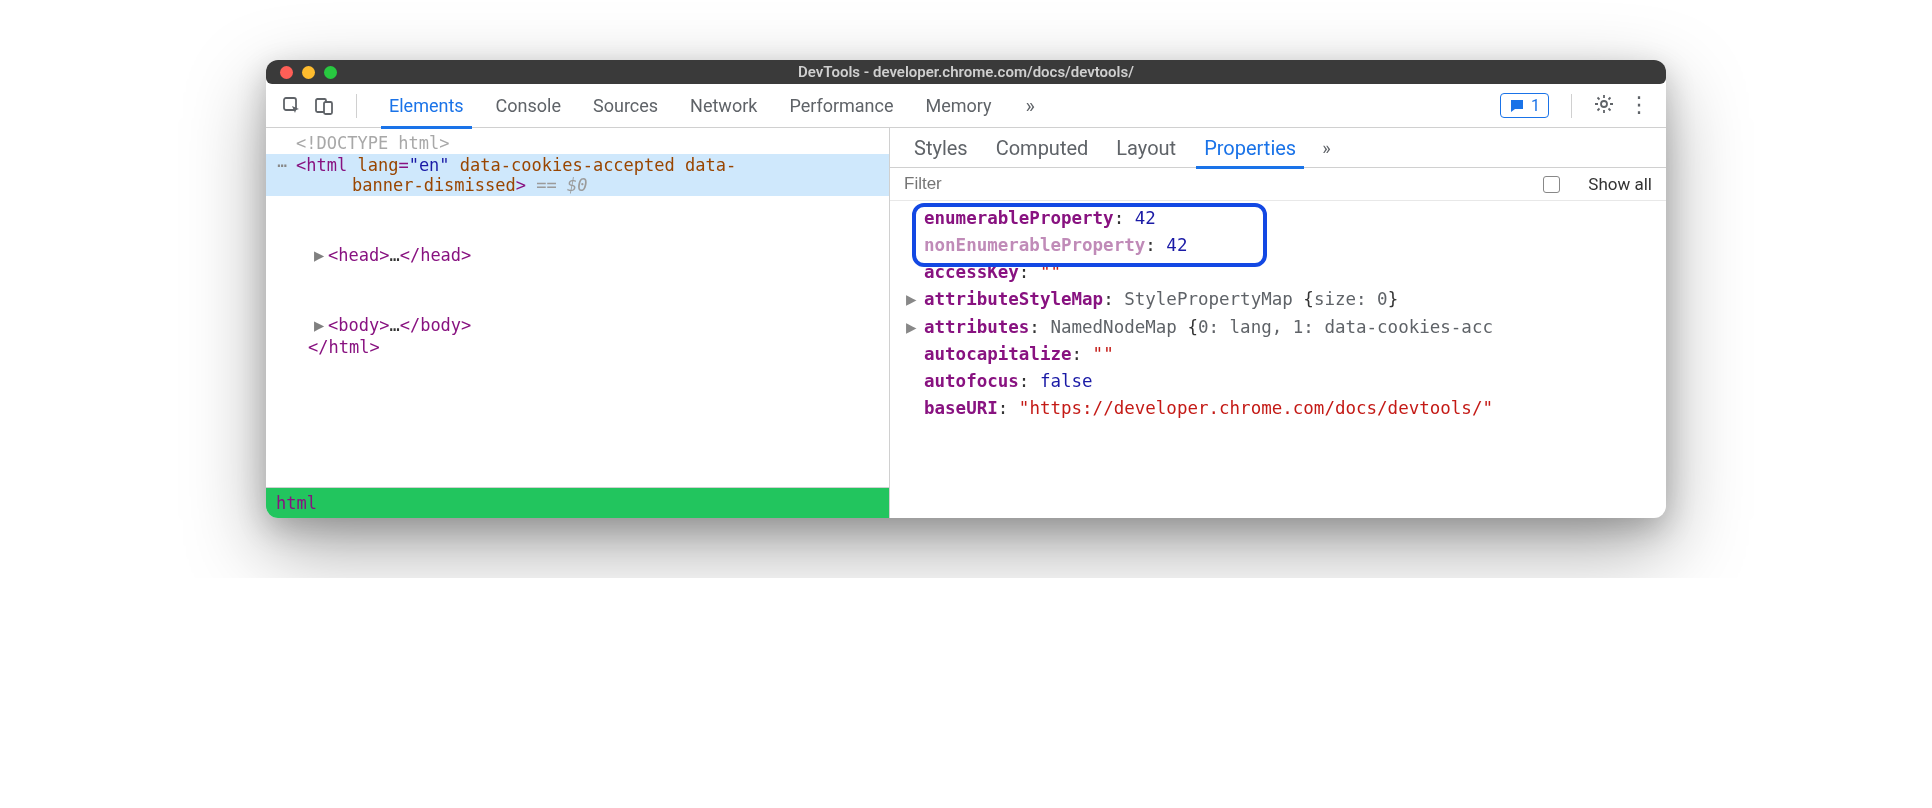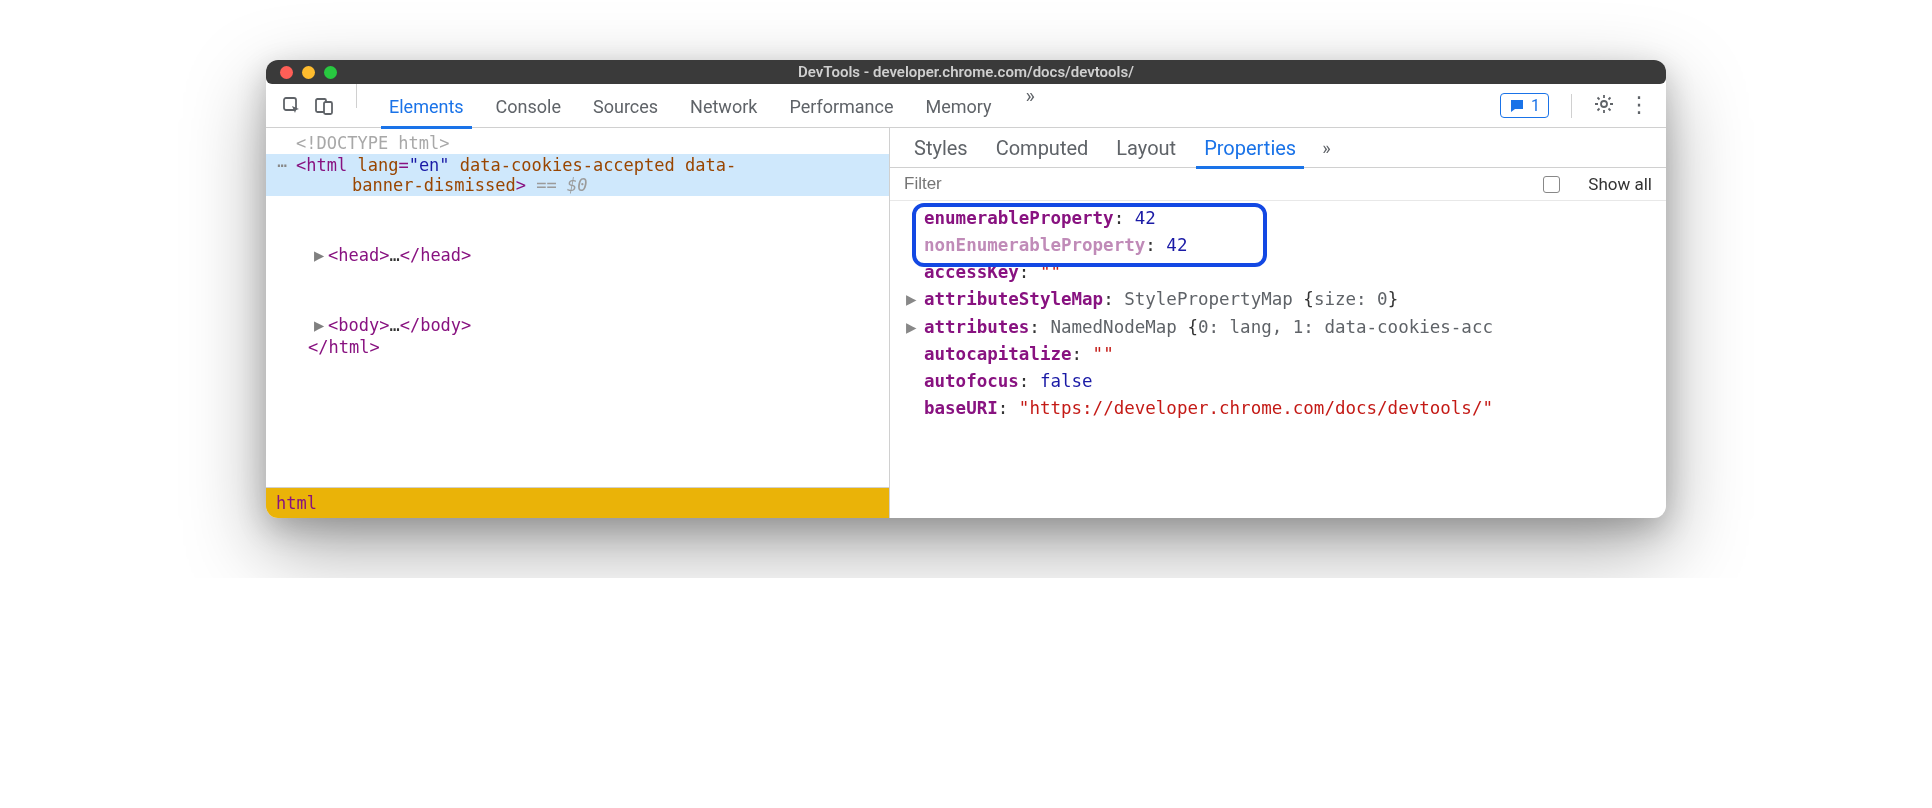--- a/index.html
+++ b/index.html
@@ -37,20 +37,21 @@
   left: 50%;
   transform: translateX(-50%);
   font-size: 15px;
   font-weight: 600;
   color: #cfcfcf;
 }
 .toolbar {
   height: 44px;
   border-bottom: 1px solid #d0d0d0;
   display: flex;
+  align-items: center;
   padding: 0 10px;
   gap: 8px;
 }
 .tb-icons { display: flex; align-items: center; gap: 12px; padding: 0 6px; }
 .tb-sep { width: 1px; height: 24px; background: #d0d0d0; margin: 0 8px; }
 .main-tab {
   padding: 0 16px;
   height: 44px;
   display: flex;
   align-items: center;
@@ -101,21 +102,21 @@
 .dom-line.indent2 { padding-left: 48px; margin-top: 48px; }
 .dom-line .continuation { padding-left: 56px; display: block; }
 .ellipsis-prefix { position: absolute; left: 11px; color: #888; }
 .expand-arrow { color: #808080; display: inline-block; width: 14px; }
 .doctype { color: #a8a8a8; }
 .tag { color: #881280; }
 .attr-name { color: #994500; }
 .attr-val { color: #1a1aa6; }
 .eq-ref { color: #9b9b9b; font-style: italic; }
 .breadcrumb {
-  background: #eab308;
+  background: #22c55e;
   border-top: 1px solid #d0d0d0;
   padding: 5px 10px;
   font-size: 17px;
   color: #881280;
   font-family: Menlo, Consolas, monospace;
 }
 .panel-right {
   flex: 1;
   display: flex;
   flex-direction: column;

